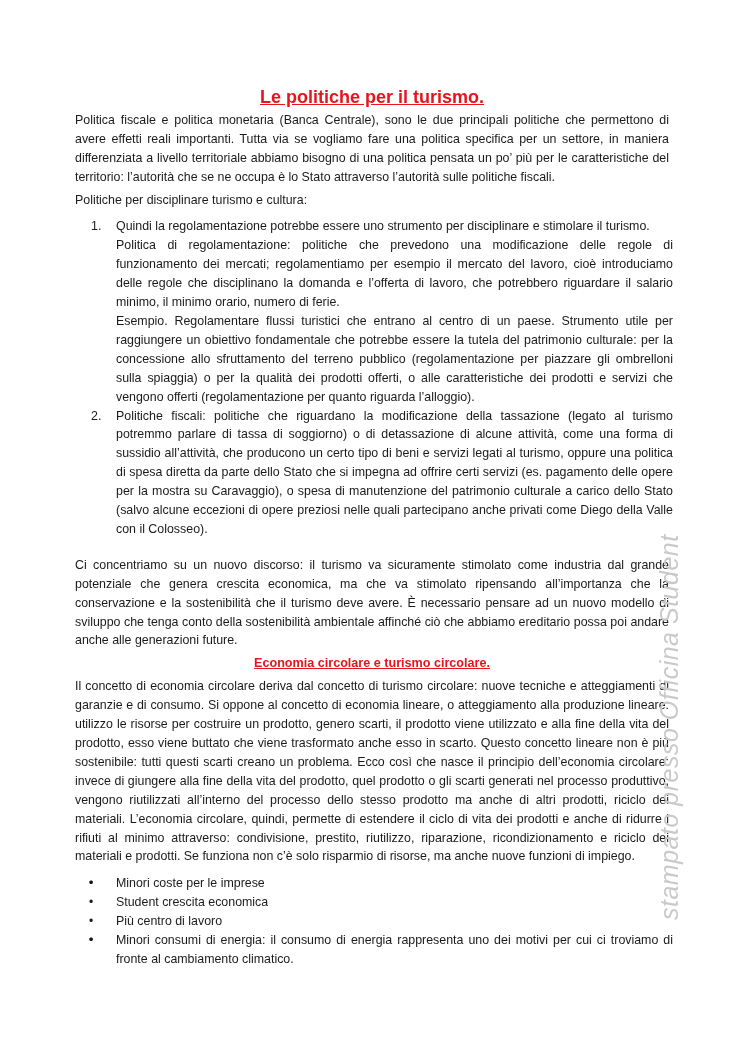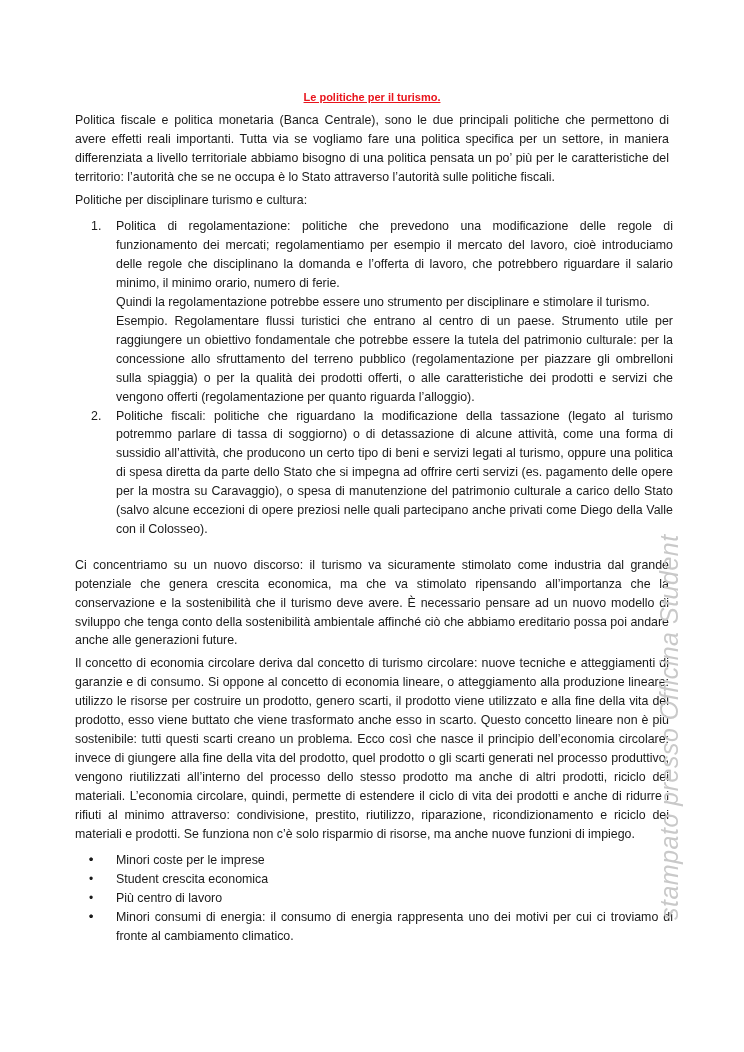--- a/index.html
+++ b/index.html
@@ -79,41 +79,42 @@
       color: #c9c9c9;
       white-space: nowrap;
       letter-spacing: 0.5px;
     }
   </style>
 </head>
 <body>
 
 <div class="page">
 
-  <h1 class="heading" style="font-size:11px; line-height:18.9px;text-align:center;">Le politiche per il turismo.</h1>
+  <h1 class="heading" style="font-size:18px; line-height:18.9px;text-align:center;">Le politiche per il turismo.</h1>
 
   <p>Politica fiscale e politica monetaria (Banca Centrale), sono le due principali politiche che permettono di avere effetti reali importanti. Tutta via se vogliamo fare una politica specifica per un settore, in maniera differenziata a livello territoriale abbiamo bisogno di una politica pensata un po’ più per le caratteristiche del territorio: l’autorità che se ne occupa è lo Stato attraverso l’autorità sulle politiche fiscali.</p>
   <p>Politiche per disciplinare turismo e cultura:</p>
 
   <ol class="numbered">
     <li>
       <span class="num">1.</span>
+      <p class="sub">Quindi la regolamentazione potrebbe essere uno strumento per disciplinare e stimolare il turismo.</p>
       <p class="sub">Politica di regolamentazione: politiche che prevedono una modificazione delle regole di funzionamento dei mercati; regolamentiamo per esempio il mercato del lavoro, cioè introduciamo delle regole che disciplinano la domanda e l’offerta di lavoro, che potrebbero riguardare il salario minimo, il minimo orario, numero di ferie.</p>
-      <p class="sub">Quindi la regolamentazione potrebbe essere uno strumento per disciplinare e stimolare il turismo.</p>
       <p class="sub">Esempio. Regolamentare flussi turistici che entrano al centro di un paese. Strumento utile per raggiungere un obiettivo fondamentale che potrebbe essere la tutela del patrimonio culturale: per la concessione allo sfruttamento del terreno pubblico (regolamentazione per piazzare gli ombrelloni sulla spiaggia) o per la qualità dei prodotti offerti, o alle caratteristiche dei prodotti e servizi che vengono offerti (regolamentazione per quanto riguarda l’alloggio).</p>
     </li>
     <li>
       <span class="num">2.</span>
       <p class="sub">Politiche fiscali: politiche che riguardano la modificazione della tassazione (legato al turismo potremmo parlare di tassa di soggiorno) o di detassazione di alcune attività, come una forma di sussidio all’attività, che producono un certo tipo di beni e servizi legati al turismo, oppure una politica di spesa diretta da parte dello Stato che si impegna ad offrire certi servizi (es. pagamento delle opere per la mostra su Caravaggio), o spesa di manutenzione del patrimonio culturale a carico dello Stato (salvo alcune eccezioni di opere preziosi nelle quali partecipano anche privati come Diego della Valle con il Colosseo).</p>
     </li>
   </ol>
 
   <div class="gap-sm"></div>
   <p>Ci concentriamo su un nuovo discorso: il turismo va sicuramente stimolato come industria dal grande potenziale che genera crescita economica, ma che va stimolato ripensando all’importanza che la conservazione e la sostenibilità che il turismo deve avere. È necessario pensare ad un nuovo modello di sviluppo che tenga conto della sostenibilità ambientale affinché ciò che abbiamo ereditario possa poi andare anche alle generazioni future.</p>
 
+  <h2 class="heading" style="font-size:12.6px; line-height:18.9px;">Economia circolare e turismo circolare.</h2>
 
   <p>Il concetto di economia circolare deriva dal concetto di turismo circolare: nuove tecniche e atteggiamenti di garanzie e di consumo. Si oppone al concetto di economia lineare, o atteggiamento alla produzione lineare: utilizzo le risorse per costruire un prodotto, genero scarti, il prodotto viene utilizzato e alla fine della vita del prodotto, esso viene buttato che viene trasformato anche esso in scarto. Questo concetto lineare non è più sostenibile: tutti questi scarti creano un problema. Ecco così che nasce il principio dell’economia circolare: invece di giungere alla fine della vita del prodotto, quel prodotto o gli scarti generati nel processo produttivo, vengono riutilizzati all’interno del processo dello stesso prodotto ma anche di altri prodotti, riciclo dei materiali. L’economia circolare, quindi, permette di estendere il ciclo di vita dei prodotti e anche di ridurre i rifiuti al minimo attraverso: condivisione, prestito, riutilizzo, riparazione, ricondizionamento e riciclo dei materiali e prodotti. Se funziona non c’è solo risparmio di risorse, ma anche nuove funzioni di impiego.</p>
 
   <ul class="bullets">
     <li><span class="bullet">•</span></li>
     <li><span class="bullet">•</span><span>Minori coste per le imprese</span></li>
     <li><span class="bullet">•</span><span>Student crescita economica</span></li>
     <li><span class="bullet">•</span><span>Più centro di lavoro</span></li>
     <li><span class="bullet">•</span></li>
     <li><span class="bullet">•</span><span>Minori consumi di energia: il consumo di energia rappresenta uno dei motivi per cui ci troviamo di fronte al cambiamento climatico.</span></li>

